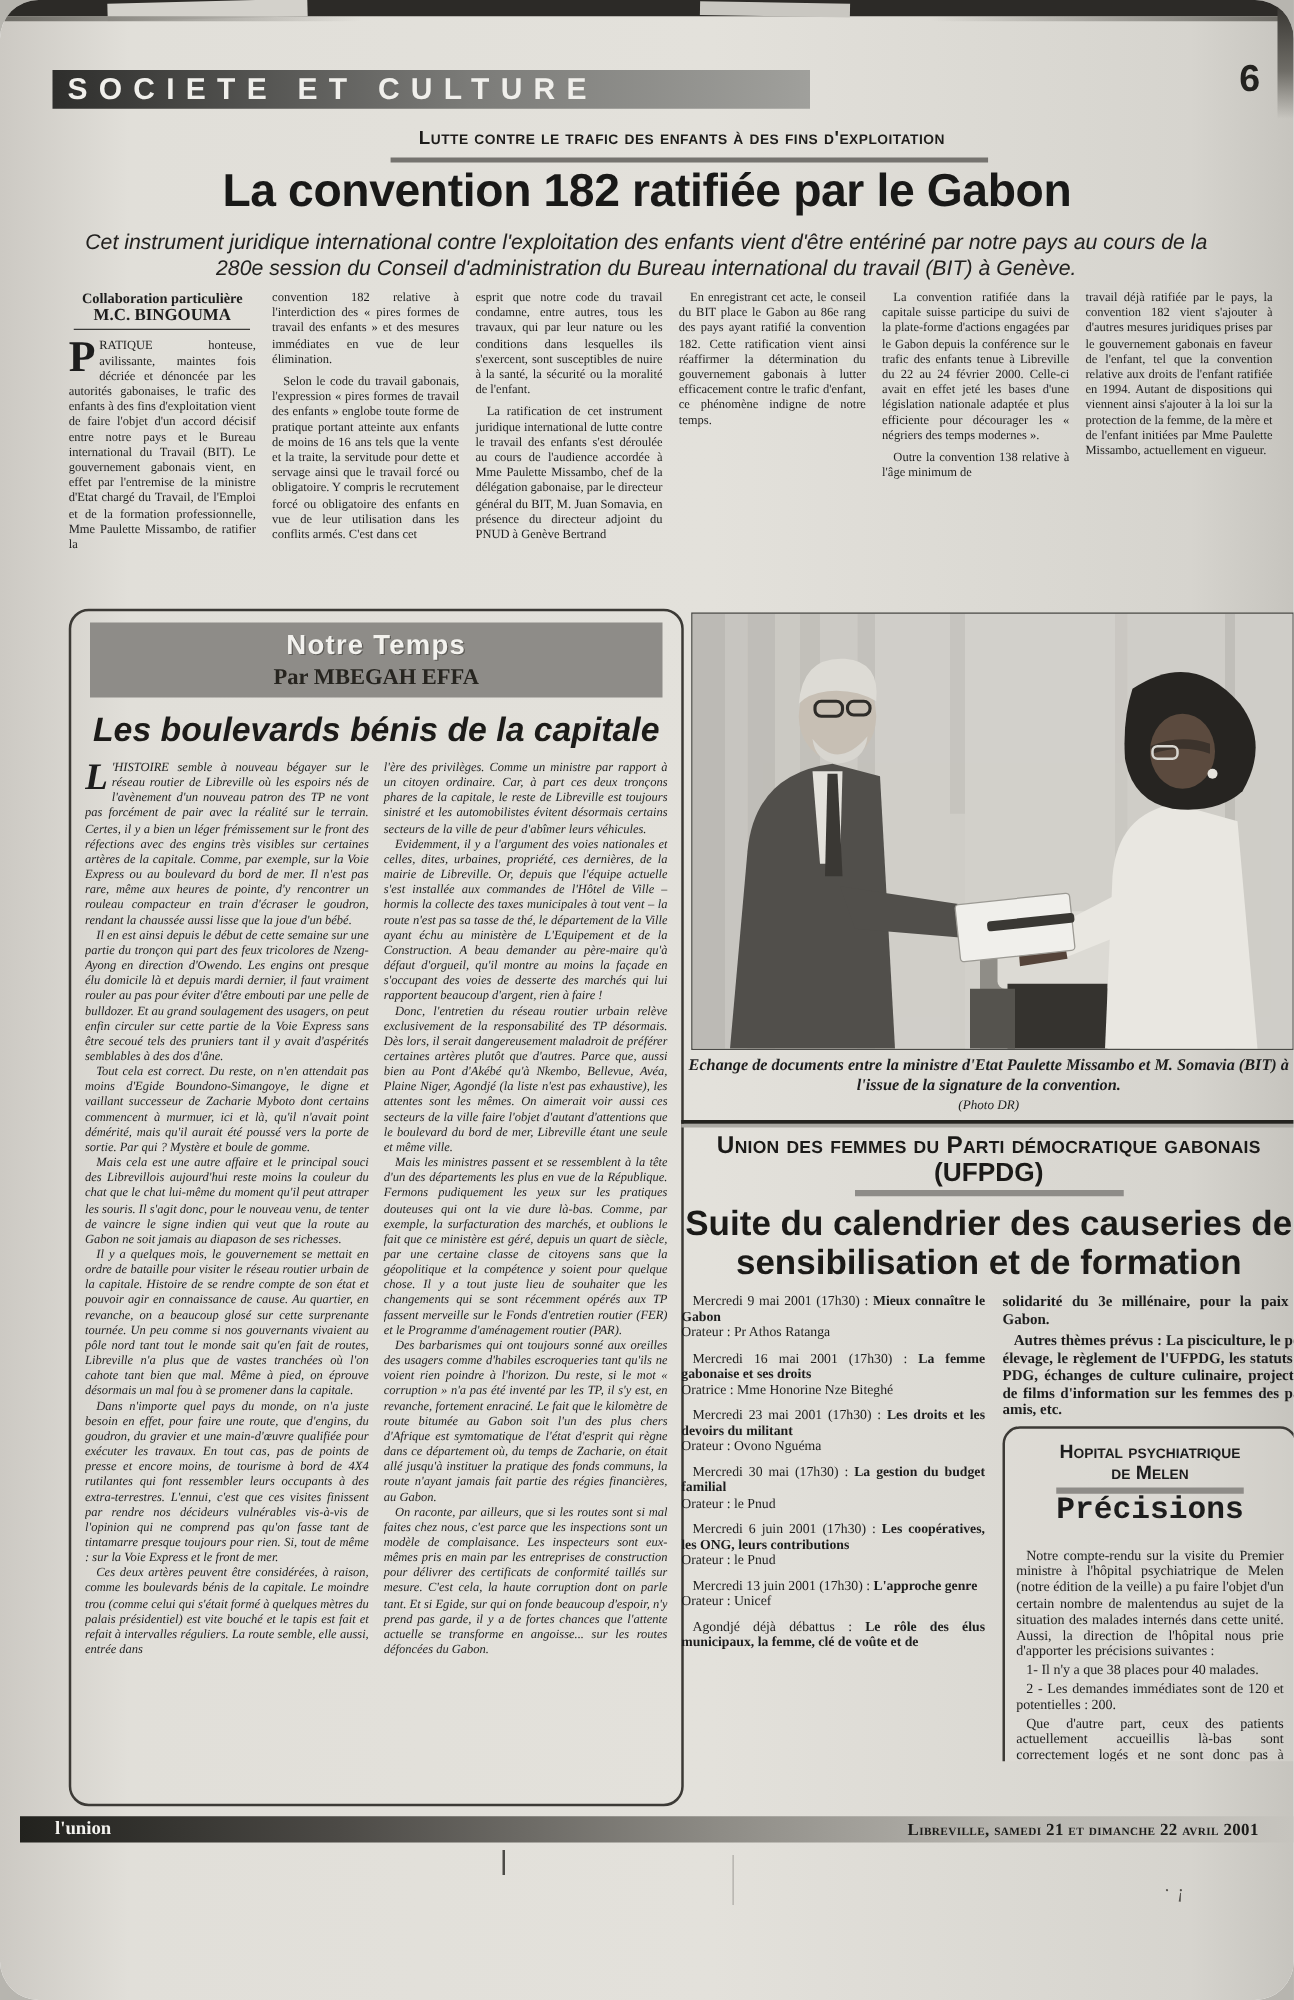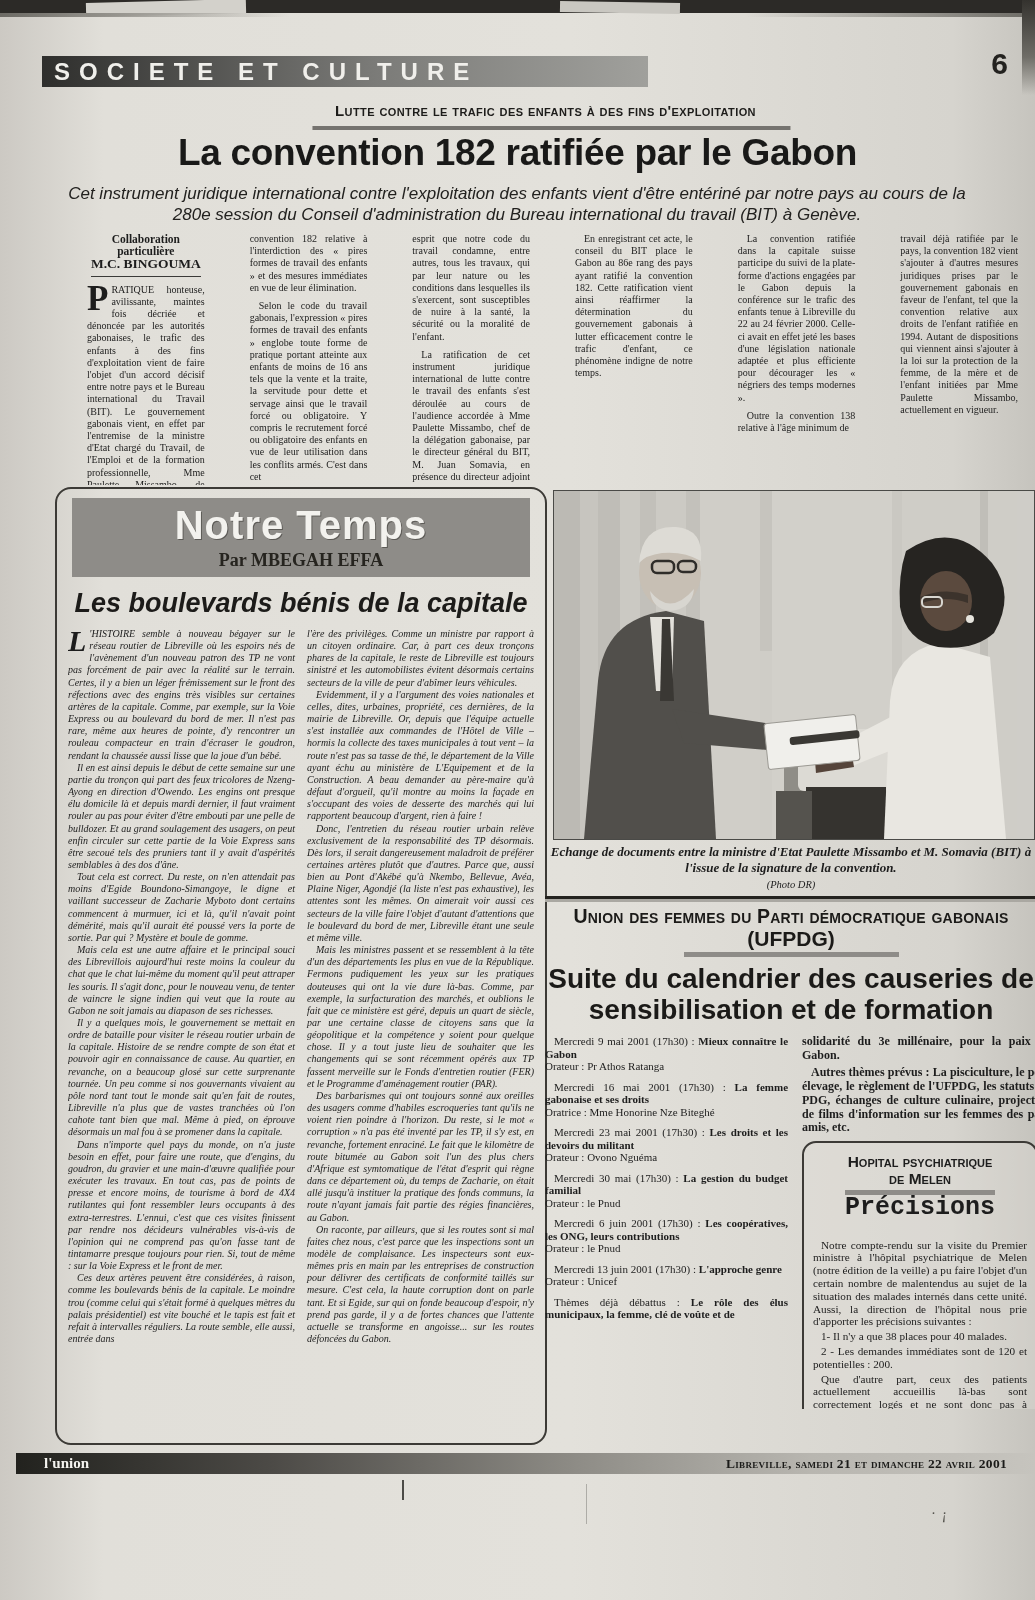--- a/index.html
+++ b/index.html
@@ -1,17 +1,17 @@
 <!DOCTYPE html>
 <html><head>
 <meta charset="utf-8">
 <style>
   html,body{margin:0;padding:0;background:#b7b5af;}
   .page{position:relative;width:1035px;height:1600px;margin:0 auto;background:#ffffff;overflow:hidden;
-        font-family:"Liberation Serif",serif;color:#1d1d1d;}
+        font-family:"Liberation Serif",serif;color:#1d1d1d;border-radius:31px;}
   .page::before{content:"";position:absolute;inset:0;
         background:linear-gradient(90deg,#ccc9c3,#e1dfd9 10%,#e3e1db 55%,#d6d4ce 92%,#c6c4be);pointer-events:none;}
   .page > *{position:relative;}
   
   .torn{position:absolute;top:0;left:0;width:100%;height:13px;background:#2c2a27;}
   .torn2{position:absolute;top:13px;left:0;width:100%;height:4px;
         background:linear-gradient(90deg,#6d6b65,rgba(0,0,0,0) 28%,rgba(0,0,0,0) 72%,#6d6b65);}
   .patch-a{position:absolute;top:1px;left:86px;width:160px;height:14px;background:#d3d1cb;transform:rotate(-1.5deg);}
   .patch-b{position:absolute;top:2px;left:560px;width:120px;height:11px;background:#c9c7c1;transform:rotate(1deg);}
   .edge-tr{position:absolute;top:0;right:0;width:13px;height:95px;
@@ -23,33 +23,33 @@
   .pageno{position:absolute;right:27px;top:47px;font-family:"Liberation Sans",sans-serif;font-weight:bold;font-size:30px;color:#23221f;}
   .kicker{position:absolute;top:102px;left:0;width:100%;text-align:center;font-family:"Liberation Sans",sans-serif;
         font-weight:bold;font-size:15px;font-variant:small-caps;letter-spacing:.4px;color:#1d1c1a;padding-left:28px;}
   .kicker-rule{position:absolute;top:126px;left:50%;transform:translateX(-43%);width:478px;height:4px;background:#75736f;}
   .headline{position:absolute;top:132px;left:0;width:100%;text-align:center;font-family:"Liberation Sans",sans-serif;
         font-weight:bold;font-size:37px;letter-spacing:-.3px;color:#191918;}
   .deck{position:absolute;top:183px;left:67px;width:900px;text-align:center;font-family:"Liberation Sans",sans-serif;
         font-style:italic;font-size:17px;line-height:21px;color:#22211f;}
   
   .cols{position:absolute;top:233px;left:55px;width:963px;height:252px;display:flex;gap:13px;overflow:hidden;}
-  .col{flex:1;text-align:justify;font-size:10px;line-height:12.2px;margin-left:32px;}
+  .col{flex:1;text-align:justify;font-size:10px;line-height:12.2px;}
   .col p{margin:0 0 6px;}
   .ind{text-indent:9px;}
   .byline{text-align:center;font-weight:bold;margin-bottom:7px;}
   .byline .l1{font-size:11.5px;}
   .byline .l2{font-size:13.5px;margin-top:1px;}
   .byrule{height:1px;background:#3a3a38;width:94%;margin:5px auto 0;}
   .dc{float:left;font-size:35px;line-height:29px;font-weight:bold;padding-right:3px;}
   
   .nt-box{position:absolute;left:55px;top:487px;width:492px;height:958px;border:2px solid #3c3a36;border-radius:16px;
         padding:9px 11px;box-sizing:border-box;}
   .nt-bar{background:#8e8c88;text-align:center;padding:5px 0 6px;margin:0 4px;}
-  .nt-title{font-family:"Liberation Sans",sans-serif;font-weight:bold;font-size:40px;color:#f3f2ee;letter-spacing:1px;
+  .nt-title{font-family:"Liberation Sans",sans-serif;font-weight:bold;font-size:22px;color:#f3f2ee;letter-spacing:1px;
         text-shadow:1px 1px 0 #5d5b57;}
   .nt-by{font-weight:bold;font-size:18px;color:#26241f;margin-top:2px;font-family:"Liberation Serif",serif;}
   .nt-head{font-family:"Liberation Sans",sans-serif;font-style:italic;font-weight:bold;font-size:27px;line-height:29px;
         text-align:center;margin:12px 0 10px;color:#1c1b19;}
   .nt-cols{display:flex;gap:12px;height:790px;overflow:hidden;}
   .nt-col{flex:1;font-style:italic;font-size:10px;line-height:12.15px;text-align:justify;}
   .nt-col p{margin:0;}
   .dcl{float:left;font-size:30px;line-height:25px;font-weight:bold;padding-right:3px;}
   
   .photo{position:absolute;left:553px;top:490px;width:480px;height:348px;border:1px solid #4a4a47;background:#c9c7c1;overflow:hidden;}
@@ -231,21 +231,21 @@
     </div>
     <div class="uf-head">Suite du calendrier des causeries de sensibilisation et de formation</div>
     <div class="uf-cols">
       <div class="uf-c1">
         <p class="cal"><span>Mercredi 9 mai 2001 (17h30) :</span> <b>Mieux connaître le Gabon</b><br><span>Orateur : Pr Athos Ratanga</span></p>
         <p class="cal"><span>Mercredi 16 mai 2001 (17h30) :</span> <b>La femme gabonaise et ses droits</b><br><span>Oratrice : Mme Honorine Nze Biteghé</span></p>
         <p class="cal"><span>Mercredi 23 mai 2001 (17h30) :</span> <b>Les droits et les devoirs du militant</b><br><span>Orateur : Ovono Nguéma</span></p>
         <p class="cal"><span>Mercredi 30 mai (17h30) :</span> <b>La gestion du budget familial</b><br><span>Orateur : le Pnud</span></p>
         <p class="cal"><span>Mercredi 6 juin 2001 (17h30) :</span> <b>Les coopératives, les ONG, leurs contributions</b><br><span>Orateur : le Pnud</span></p>
         <p class="cal"><span>Mercredi 13 juin 2001 (17h30) :</span> <b>L'approche genre</b><br><span>Orateur : Unicef</span></p>
-        <p class="cal"><span>Thèmes déjà débattus :</span> <b>Le rôle des élus municipaux, la femme, clé de voûte et de</b></p>
+        <p class="cal"><span>Agondjé déjà débattus :</span> <b>Le rôle des élus municipaux, la femme, clé de voûte et de</b></p>
       </div>
       <div class="uf-c2">
         <p>solidarité du 3e millénaire, pour la paix au Gabon.</p>
         <p class="ind"><span>Autres thèmes prévus :</span> <span>La pisciculture, le petit élevage, le règlement de l'UFPDG, les statuts du PDG, échanges de culture culinaire, projection de films d'information sur les femmes des pays amis, etc.</span></p>
         <div class="melen">
           <div class="mel-k">Hopital psychiatrique</div>
           <div class="mel-k">de Melen</div>
           <div class="mel-bar"></div>
           <div class="mel-head">Précisions</div>
           <p>Notre compte-rendu sur la visite du Premier ministre à l'hôpital psychiatrique de Melen (notre édition de la veille) a pu faire l'objet d'un certain nombre de malentendus au sujet de la situation des malades internés dans cette unité. Aussi, la direction de l'hôpital nous prie d'apporter les précisions suivantes :</p>

